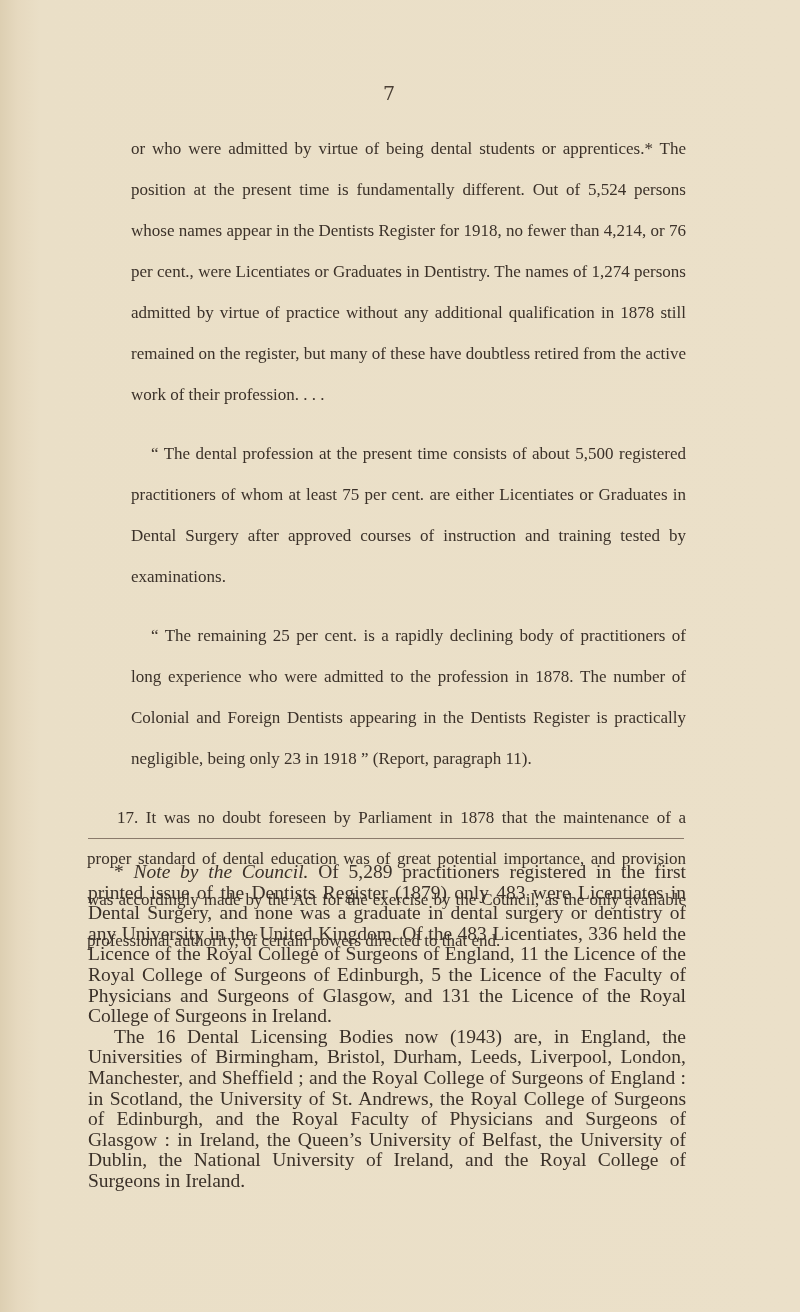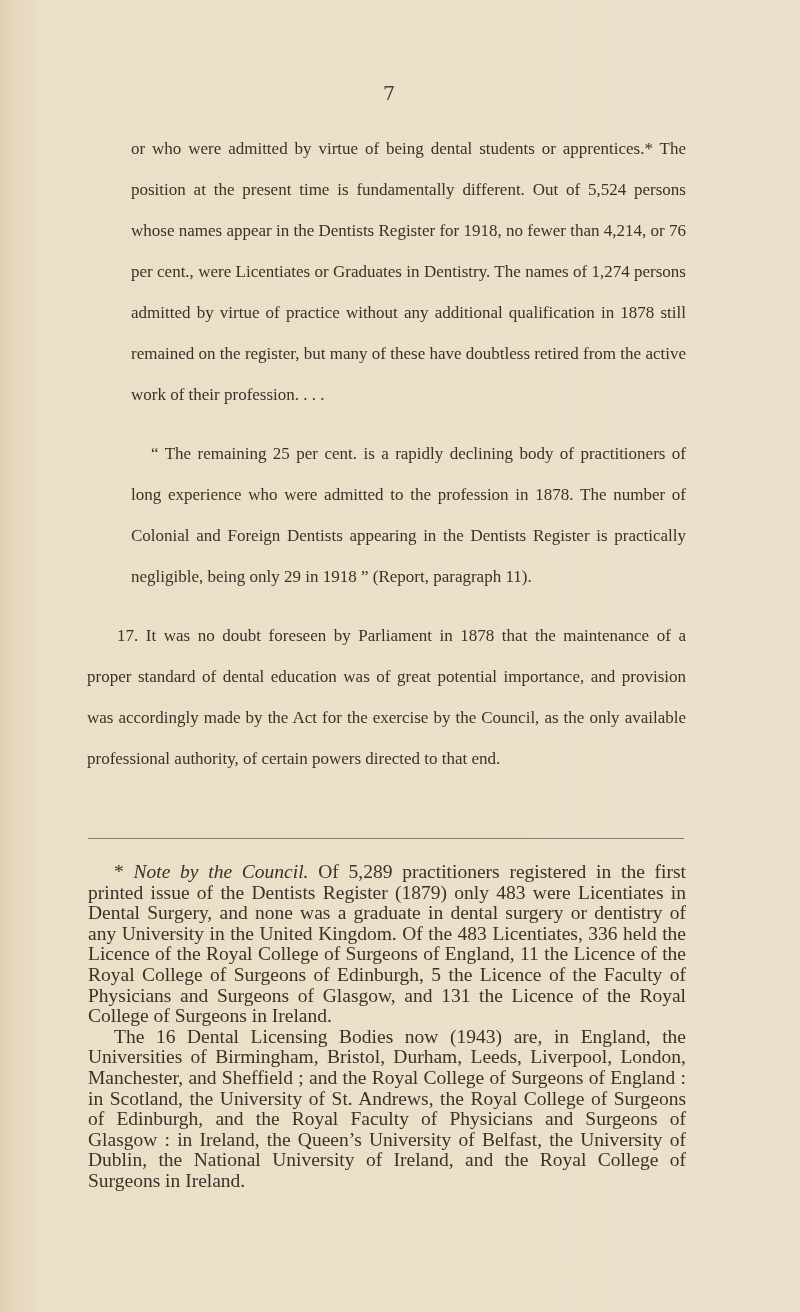--- a/index.html
+++ b/index.html
@@ -91,21 +91,22 @@
   </style>
 </head>
 <body>
 
 <div class="page">
 
   <div class="page-number">7</div>
 
   <div class="main-text">
     <p class="p1">or who were admitted by virtue of being dental students or apprentices.* The position at the present time is fundamentally different. Out of 5,524 persons whose names appear in the Dentists Register for 1918, no fewer than 4,214, or 76 per cent., were Licentiates or Graduates in Dentistry. The names of 1,274 persons admitted by virtue of practice without any additional qualification in 1878 still remained on the register, but many of these have doubtless retired from the active work of their profession. . . .</p>
-    <p class="quote">“ The remaining 25 per cent. is a rapidly declining body of practitioners of long experience who were admitted to the profession in 1878. The number of Colonial and Foreign Dentists appearing in the Dentists Register is practically negligible, being only 29 in 1918 ” (Report, paragraph 11).</p>
+    <p class="quote">“ The dental profession at the present time consists of about 5,500 registered practitioners of whom at least 75 per cent. are either Licentiates or Graduates in Dental Surgery after approved courses of instruction and training tested by examinations.</p>
+    <p class="quote">“ The remaining 25 per cent. is a rapidly declining body of practitioners of long experience who were admitted to the profession in 1878. The number of Colonial and Foreign Dentists appearing in the Dentists Register is practically negligible, being only 23 in 1918 ” (Report, paragraph 11).</p>
     <p class="para17">17. It was no doubt foreseen by Parliament in 1878 that the maintenance of a proper standard of dental education was of great potential importance, and provision was accordingly made by the Act for the exercise by the Council, as the only available professional authority, of certain powers directed to that end.</p>
   </div>
 
   <div class="rule"></div>
 
   <div class="footnote">
     <p><span>* </span><span class="note-label">Note by the Council.</span><span> Of 5,289 practitioners registered in the first printed issue of the Dentists Register (1879) only 483 were Licentiates in Dental Surgery, and none was a graduate in dental surgery or dentistry of any University in the United Kingdom. Of the 483 Licentiates, 336 held the Licence of the Royal College of Surgeons of England, 11 the Licence of the Royal College of Surgeons of Edinburgh, 5 the Licence of the Faculty of Physicians and Surgeons of Glasgow, and 131 the Licence of the Royal College of Surgeons in Ireland.</span></p>
     <p>The 16 Dental Licensing Bodies now (1943) are, in England, the Universities of Birmingham, Bristol, Durham, Leeds, Liverpool, London, Manchester, and Sheffield ; and the Royal College of Surgeons of England : in Scotland, the University of St. Andrews, the Royal College of Surgeons of Edinburgh, and the Royal Faculty of Physicians and Surgeons of Glasgow : in Ireland, the Queen’s University of Belfast, the University of Dublin, the National University of Ireland, and the Royal College of Surgeons in Ireland.</p>
   </div>
 

